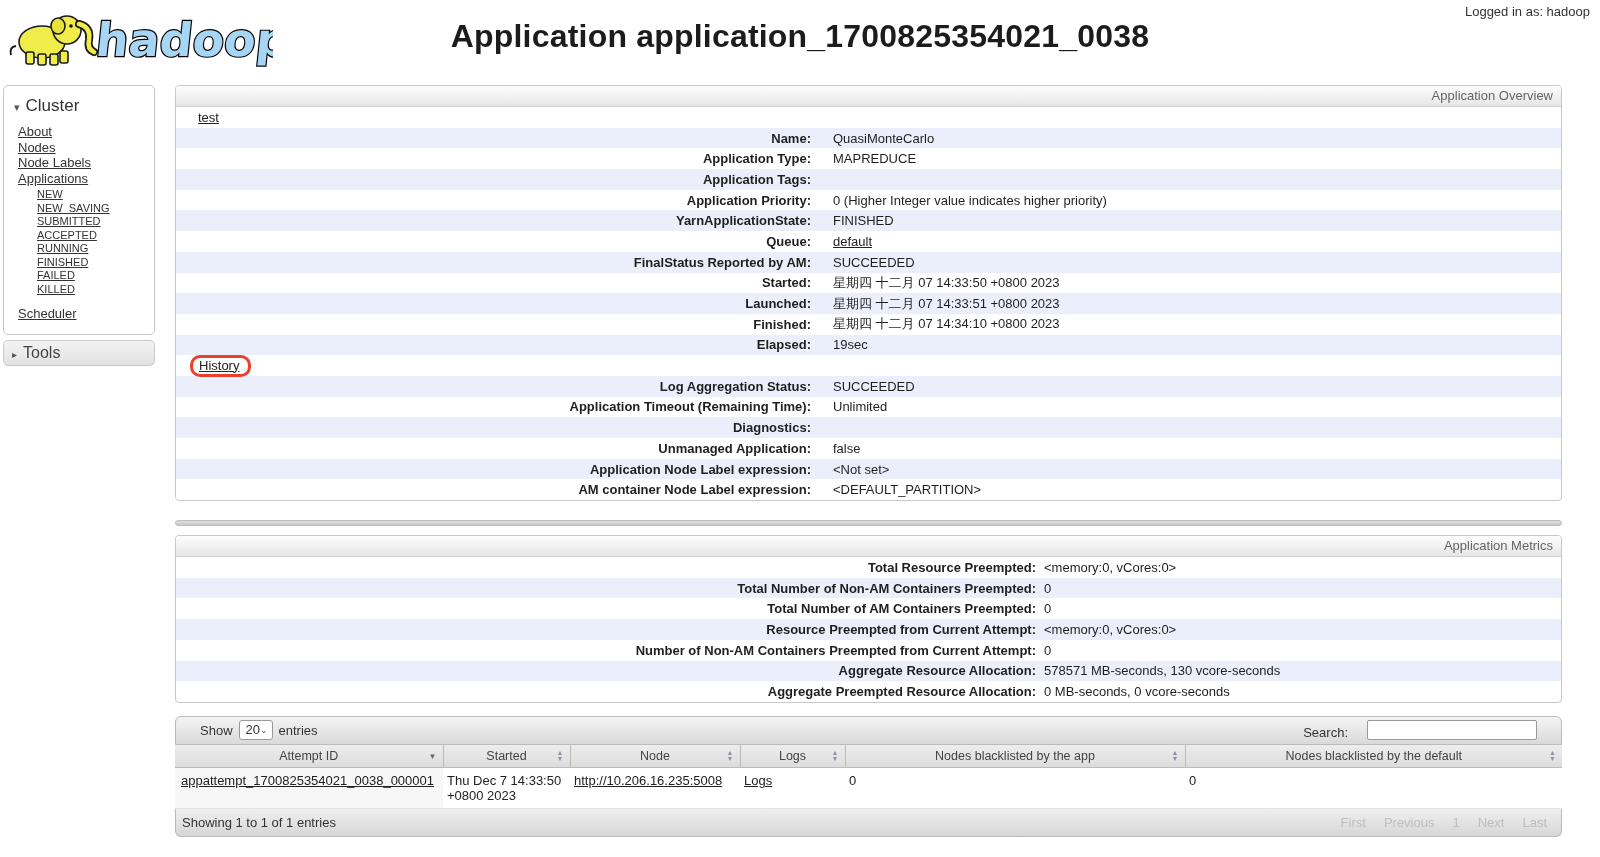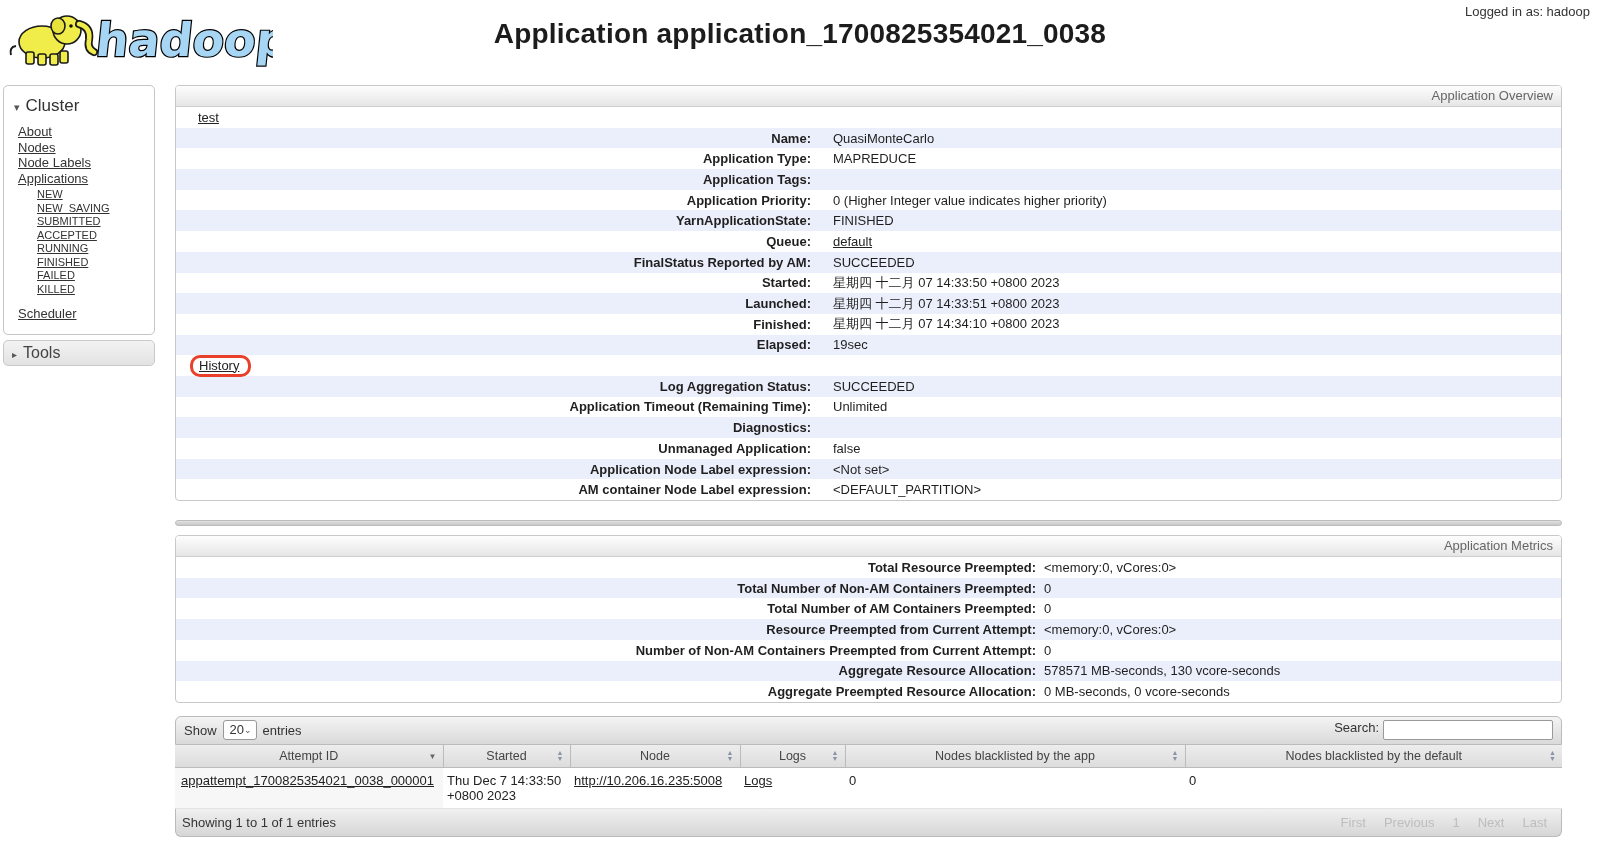--- a/index.html
+++ b/index.html
@@ -3,21 +3,21 @@
 <meta charset="utf-8">
 <style>
   * { margin:0; padding:0; box-sizing:border-box; }
   html,body { width:1600px; height:857px; background:#fff; font-family:"Liberation Sans","DejaVu Sans",sans-serif; color:#222; overflow:hidden; }
   .page { position:relative; width:1600px; height:857px; }
 
   
   .topbar { position:relative; height:85px; }
   .logo { position:absolute; left:8px; top:4px; }
   .logged-in { position:absolute; right:10px; top:4px; font-size:13px; color:#333; }
-  .page-title { text-align:center; padding-top:18px; font-size:28px; font-weight:bold; color:#1c1c1c; letter-spacing:0.2px; }
+  .page-title { text-align:center; padding-top:18px; font-size:32px; font-weight:bold; color:#1c1c1c; letter-spacing:0.2px; }
 
   
   .sidebar { position:absolute; left:3px; top:85px; width:152px; }
   .cluster-panel { border:1px solid #c5c5c5; border-radius:5px; background:#fff; padding:6px 0 12px 0; }
   .panel-head { font-size:17px; color:#333; padding:4px 8px 8px 10px; cursor:pointer; }
   .panel-head .tri { font-size:11px; color:#555; margin-right:6px; }
   .nav-links { padding-left:14px; }
   .nav-links a { display:block; font-size:13px; color:#333; text-decoration:underline; line-height:15.5px; }
   .sub-links { padding-left:33px; margin:2px 0 6px 0; }
   .sub-links a { display:block; font-size:11px; color:#333; text-decoration:underline; line-height:13.5px; }
@@ -35,25 +35,25 @@
   .sec-row .lbl { width:635px; text-align:right; font-weight:bold; color:#1f1f1f; flex:none; }
   .sec-row .val { padding-left:22px; color:#1f1f1f; }
   .metrics .sec-row .lbl { width:860px; }
   .metrics .sec-row .val { padding-left:8px; }
   .sec-row a { color:#222; text-decoration:underline; }
   .redbox { display:inline-block; border:3px solid #e8402a; border-radius:10px; padding:0px 9px 1px 6px; margin-left:-8px; }
   .gap-bar { height:6px; margin:19px 0 9px 0; border-radius:3px; background:linear-gradient(#e0e0e0,#c9c9c9); border:1px solid #bdbdbd; }
 
   
   .tablewrap { margin-top:13px; }
-  .tbl-toolbar { height:29px; background:linear-gradient(#f4f4f4,#d9d9d9); border:1px solid #bbb; border-radius:6px 6px 0 0; display:flex; align-items:center; justify-content:space-between; padding:0 8px; font-size:13px; color:#333; }
+  .tbl-toolbar { height:29px; background:linear-gradient(#f4f4f4,#d9d9d9); border:1px solid #bbb; border-radius:6px 6px 0 0; display:flex; align-items:center; justify-content:space-between; padding:0 24px; font-size:13px; color:#333; }
   .toolbar-left { display:flex; align-items:center; gap:6px; }
   .select-box { background:#fff; border:1px solid #999; border-radius:3px; font-size:13px; padding:1px 4px 2px 6px; display:inline-flex; align-items:center; cursor:pointer; }
   .select-box .chev { font-size:9px; color:#555; }
-  .toolbar-right { display:flex; align-items:flex-start; gap:4px; }
+  .toolbar-right { display:flex; align-items:flex-end; gap:19px; }
   .search-input { width:170px; height:20px; border:1px solid #999; border-radius:2px; background:#fff; font-size:13px; padding:0 4px; }
   table.attempts { width:100%; border-collapse:collapse; table-layout:fixed; }
   table.attempts th { height:23px; background:linear-gradient(#ededed,#dcdcdc); border-left:1px solid #bbb; border-bottom:1px solid #bbb; font-size:12.5px; font-weight:normal; color:#444; text-align:center; position:relative; cursor:pointer; }
   table.attempts th:first-child { border-left:none; }
   .sort-ico { position:absolute; right:6px; top:50%; transform:translateY(-50%); display:flex; flex-direction:column; line-height:6px; font-size:7px; color:#8a93a6; }
   .sort-desc { position:absolute; right:6px; top:50%; transform:translateY(-50%); font-size:8px; color:#666; }
   table.attempts td { font-size:13px; color:#222; padding:5px 6px 5px 4px; vertical-align:top; background:#fff; border-bottom:1px solid #e3e3e3; }
   table.attempts td:first-child { background:#f7f7f7; padding-left:6px; }
   table.attempts td a { color:#222; text-decoration:underline; }
   .tbl-footer { height:28px; background:linear-gradient(#f0f0f0,#d6d6d6); border:1px solid #bbb; border-top:none; border-radius:0 0 6px 6px; display:flex; align-items:center; justify-content:space-between; padding:0 6px; }

